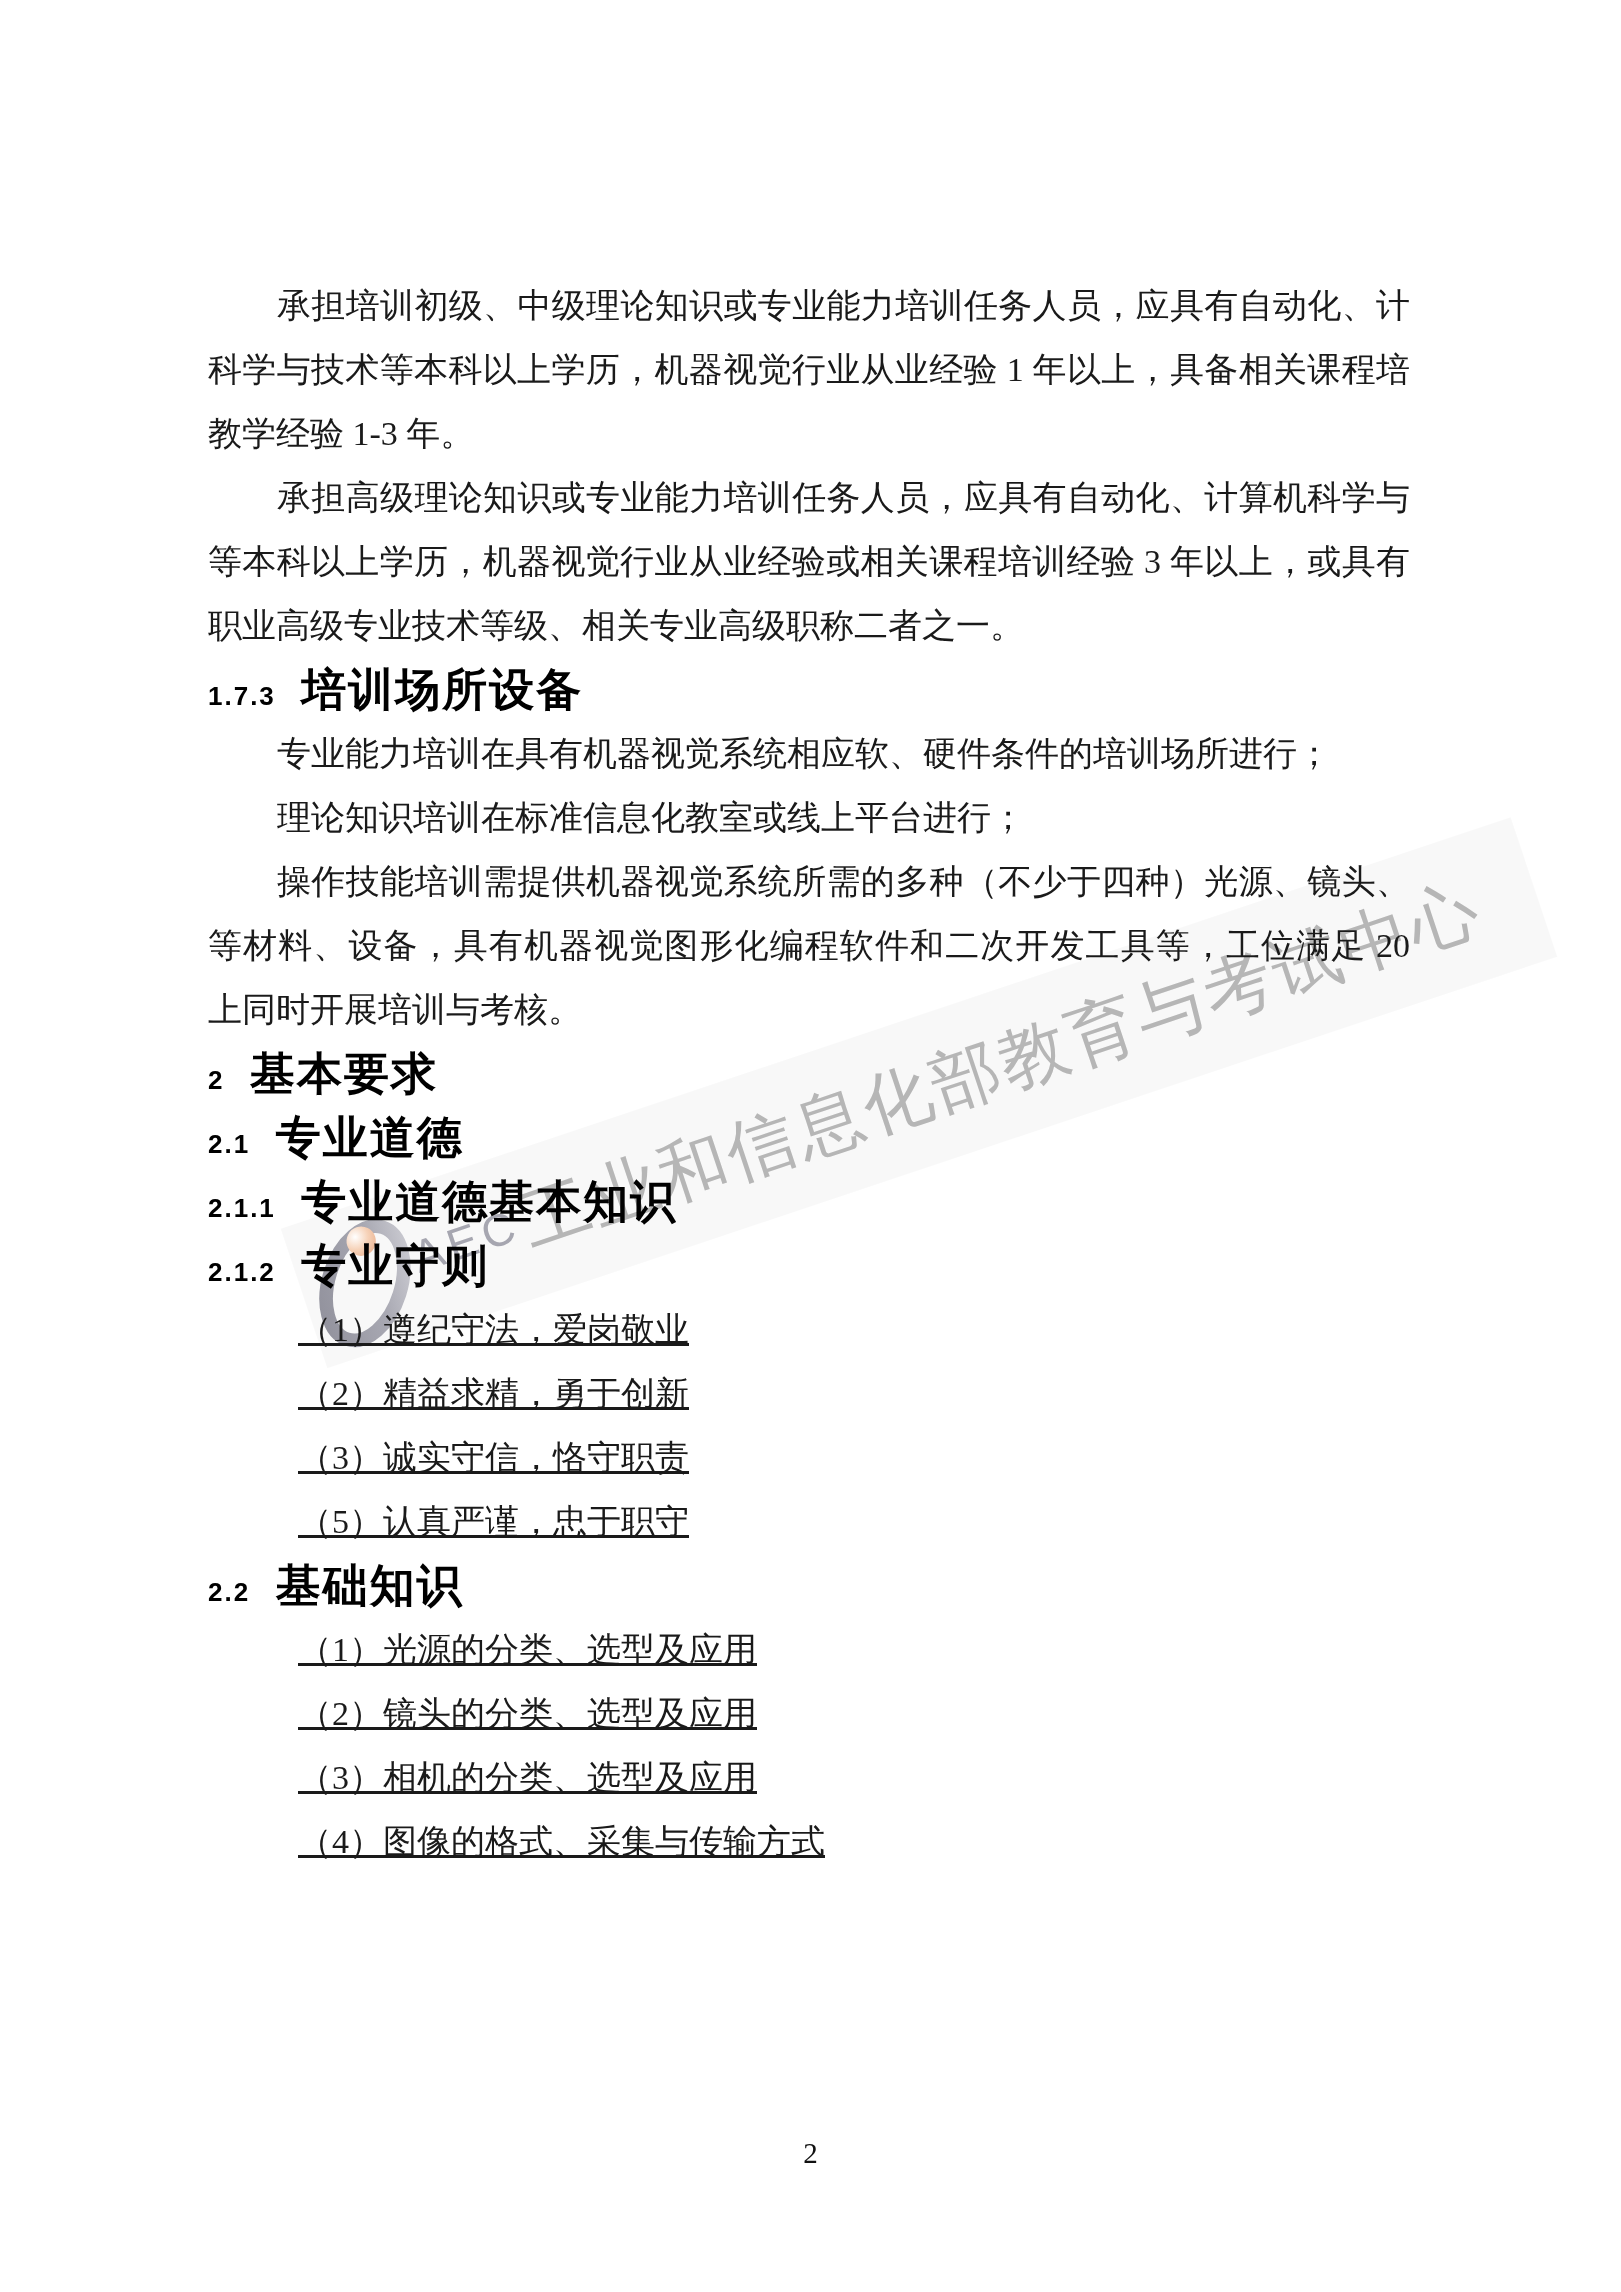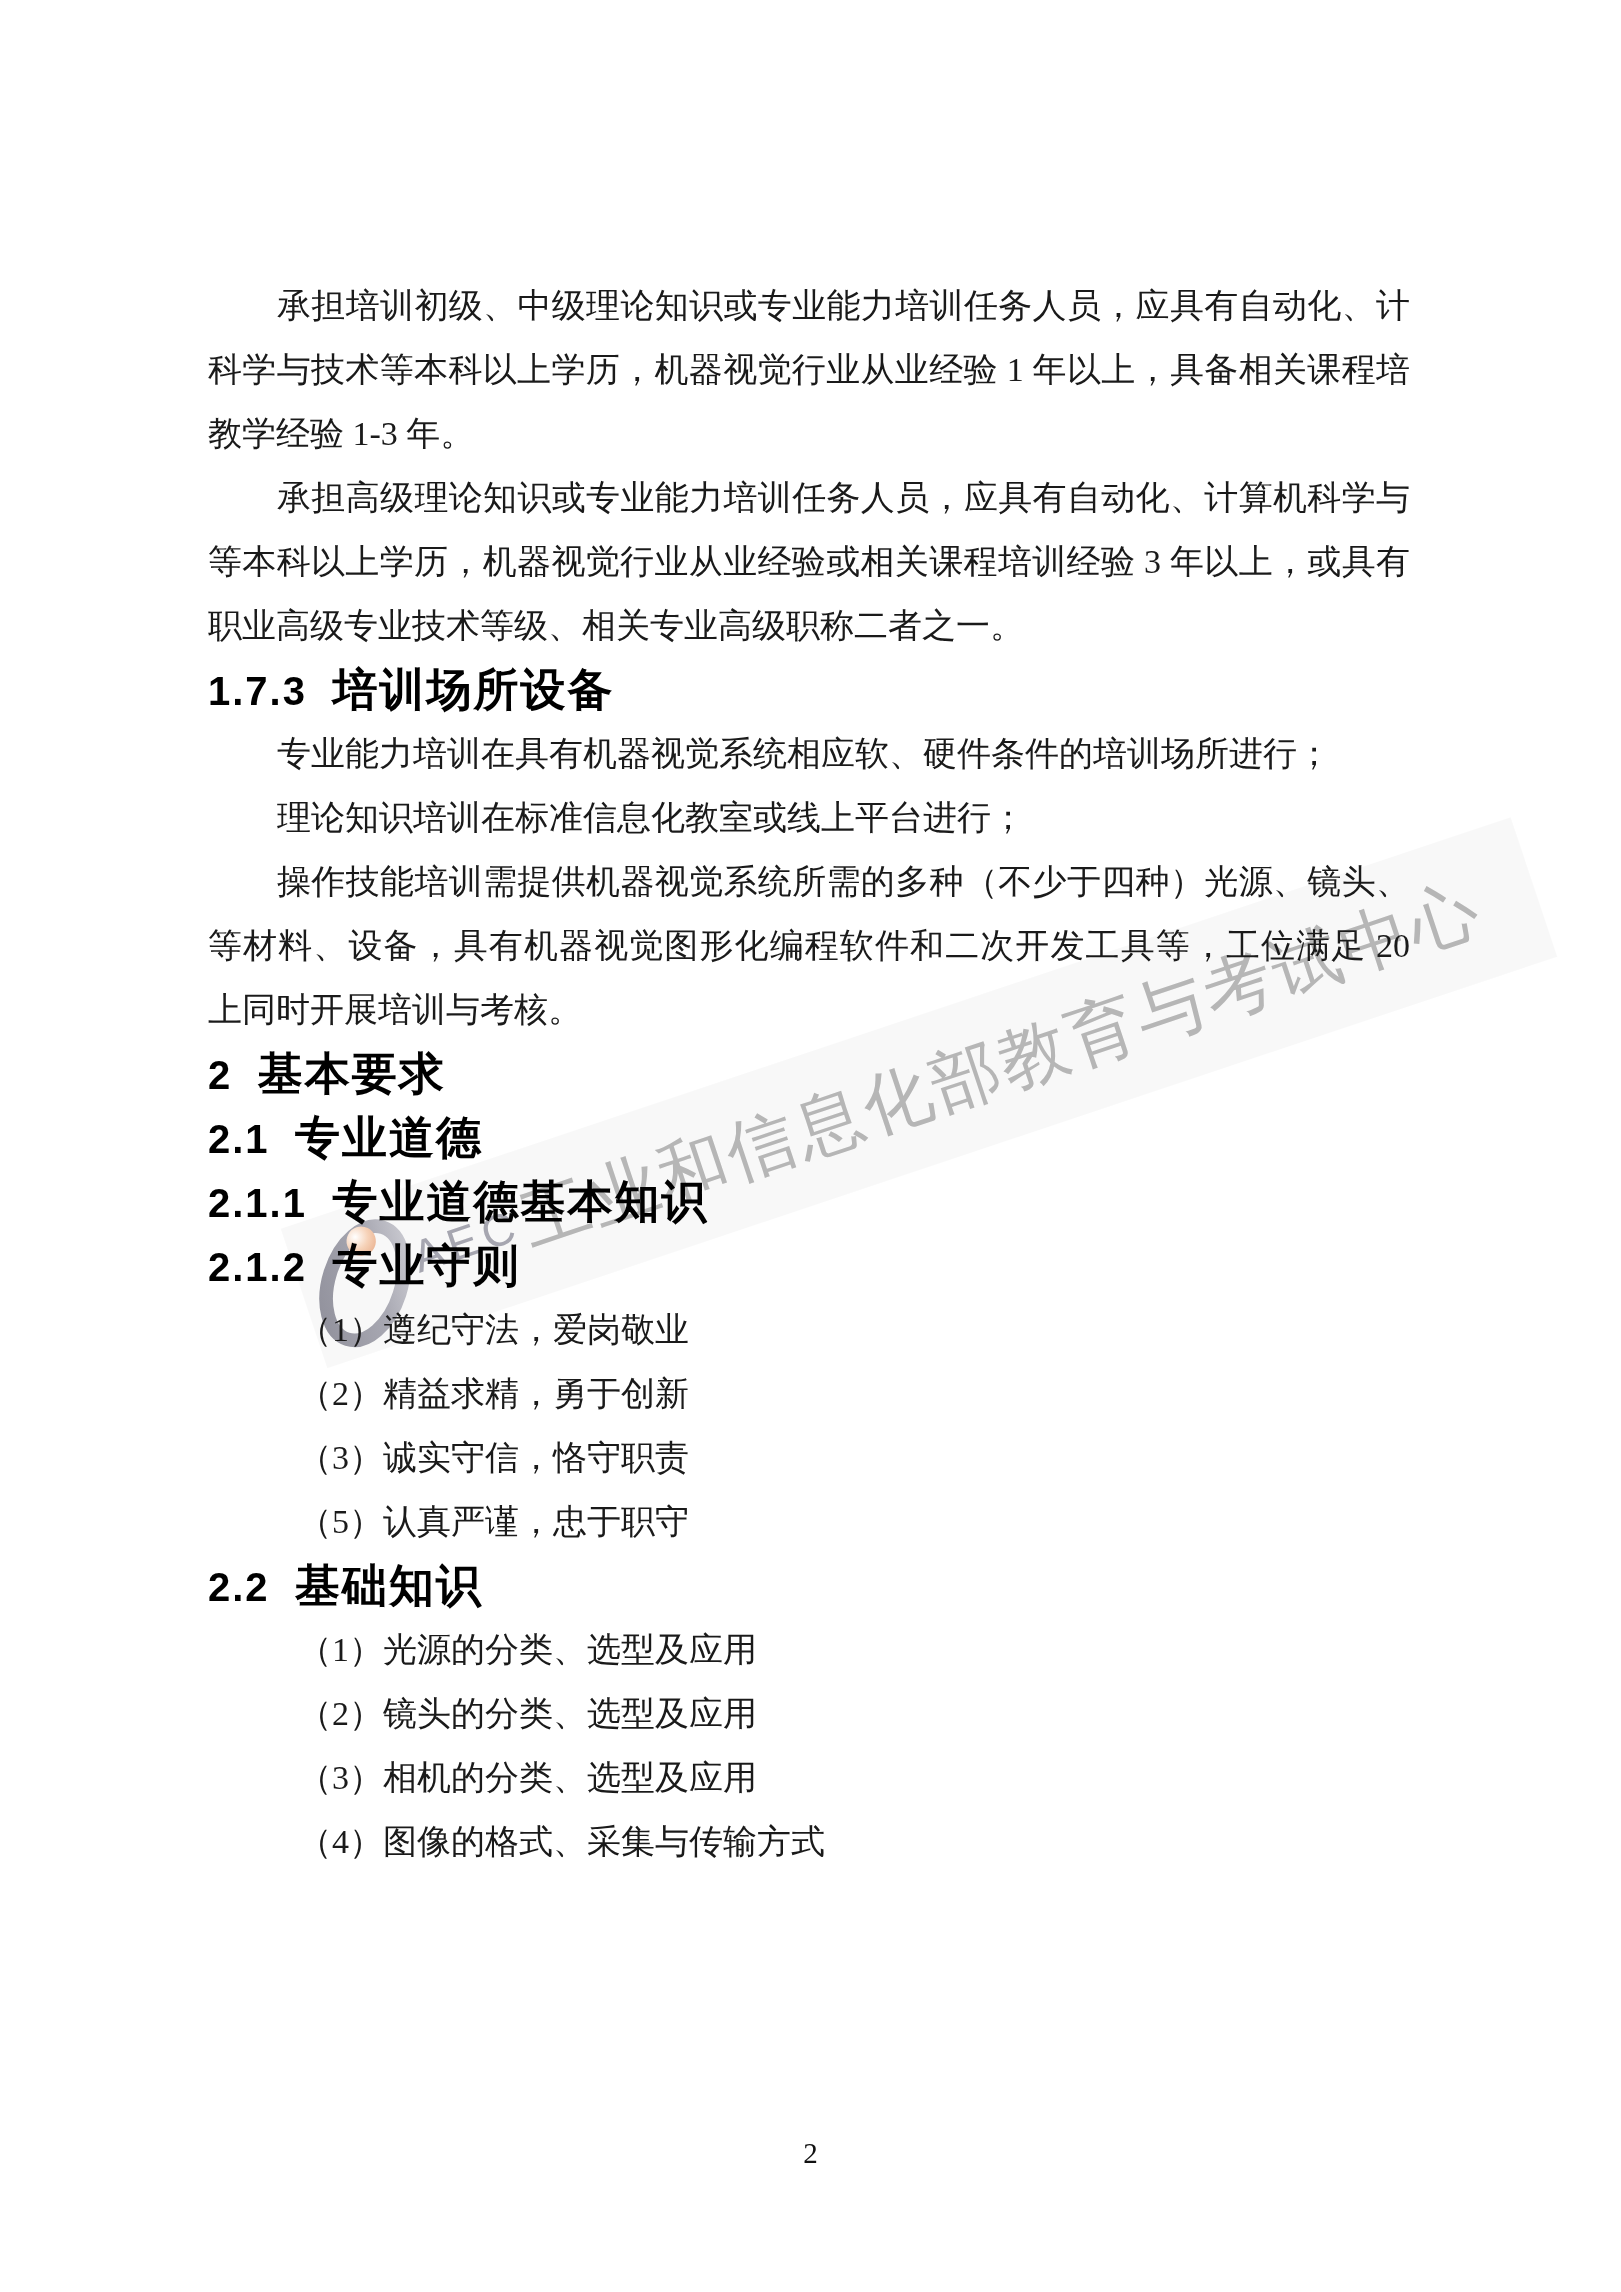--- a/index.html
+++ b/index.html
@@ -26,23 +26,23 @@
     font-size:69px;color:#b6b6b6;letter-spacing:2.9px;
     font-family:"Liberation Serif","DejaVu Serif",serif;
   }
 
   
   .content{position:absolute;left:208px;top:274px;width:1202px;z-index:2;}
   .ln{height:64px;line-height:64px;font-size:34px;white-space:nowrap;}
   .just{text-align:justify;text-align-last:justify;white-space:normal;height:64px;overflow:hidden;}
   .ind1{padding-left:69px;}
   .ind1.just{padding-left:0;text-indent:69px;}
-  .item{padding-left:90px;}
+  .item{padding-left:90px;text-decoration:underline;}
   .h{font-family:"Liberation Sans","DejaVu Sans",sans-serif;font-weight:bold;color:#000;}
-  .h .num{font-size:40px;margin-right:25.5px;letter-spacing:2px;}
+  .h .num{font-size:26px;margin-right:25.5px;letter-spacing:2px;}
   .h .lbl{font-size:45px;letter-spacing:2px;}
 
   .pagenum{
     position:absolute;left:0;top:2137px;width:100%;text-align:center;
     font-size:29px;color:#111;z-index:2;
   }
 </style>
 </head>
 <body>
 

